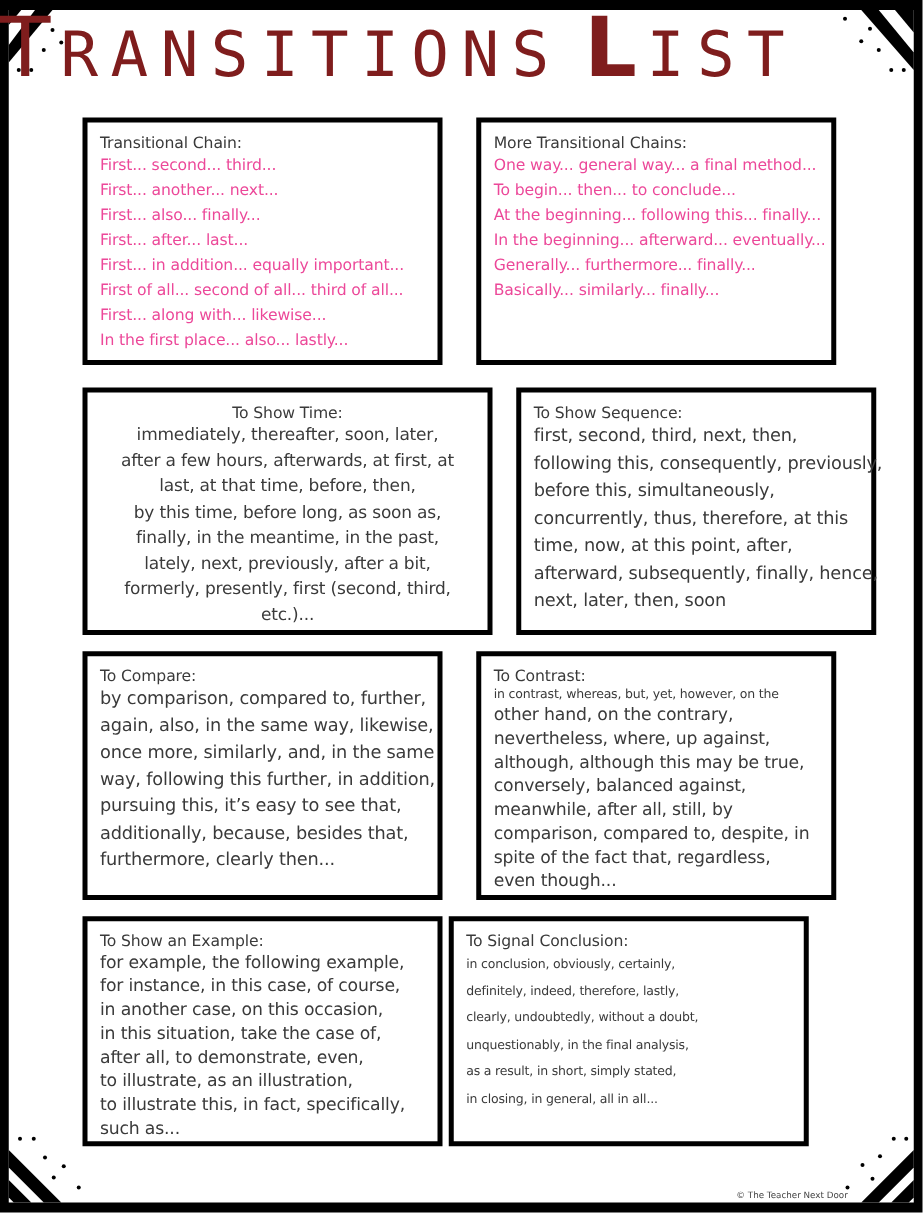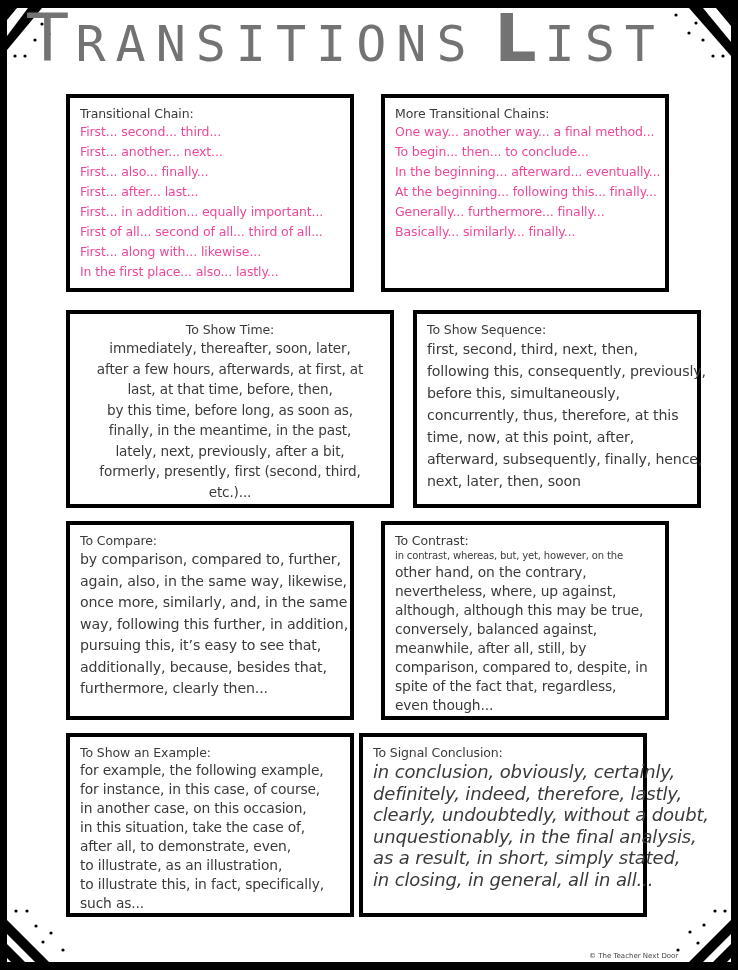--- a/index.html
+++ b/index.html
@@ -34,23 +34,23 @@
     .corner-tl { left: 0; top: 0; }
     .corner-tr { right: 0; top: 0; }
     .corner-bl { left: 0; bottom: 0; }
     .corner-br { right: 0; bottom: 0; }
 
     .page-title {
       position: absolute;
       left: 0;
       top: 6px;
       width: 692px;
-      text-align: center;
+      text-align: left;
       font-family: "DejaVu Sans Mono", monospace;
-      color: #737373;
+      color: #7f1d1d;
       font-weight: normal;
       letter-spacing: 8px;
       white-space: nowrap;
       line-height: 1;
     }
     .title-word { display: inline-block; }
     .title-cap {
       font-size: 66px;
       font-family: "DejaVu Sans", sans-serif;
       letter-spacing: 8px;
@@ -191,24 +191,24 @@
     <div class="line">First... in addition... equally important...</div>
     <div class="line">First of all... second of all... third of all...</div>
     <div class="line">First... along with... likewise...</div>
     <div class="line">In the first place... also... lastly...</div>
   </div>
 </section>
 
 <section class="box" id="box-more-chains">
   <div class="box-heading">More Transitional Chains:</div>
   <div class="box-lines">
-    <div class="line">One way... another way... a final method...</div>
+    <div class="line">One way... general way... a final method...</div>
     <div class="line">To begin... then... to conclude...</div>
+    <div class="line">At the beginning... following this... finally...</div>
     <div class="line">In the beginning... afterward... eventually...</div>
-    <div class="line">At the beginning... following this... finally...</div>
     <div class="line">Generally... furthermore... finally...</div>
     <div class="line">Basically... similarly... finally...</div>
   </div>
 </section>
 
 <section class="box" id="box-show-time">
   <div class="box-heading">To Show Time:</div>
   <div class="box-body">
     <span class="bl">immediately, thereafter, soon, later,</span>
     <span class="bl">after a few hours, afterwards, at first, at</span>
@@ -271,21 +271,21 @@
     <span class="bl">in this situation, take the case of,</span>
     <span class="bl">after all, to demonstrate, even,</span>
     <span class="bl">to illustrate, as an illustration,</span>
     <span class="bl">to illustrate this, in fact, specifically,</span>
     <span class="bl">such as...</span>
   </div>
 </section>
 
 <section class="box" id="box-conclusion">
   <div class="box-heading">To Signal Conclusion:</div>
-  <div class="box-body" style="font-size:18px; line-height:21.5px;font-style:italic;">
+  <div class="box-body" style="font-size:10px; line-height:21.5px;">
     <span class="bl">in conclusion, obviously, certainly,</span>
     <span class="bl">definitely, indeed, therefore, lastly,</span>
     <span class="bl">clearly, undoubtedly, without a doubt,</span>
     <span class="bl">unquestionably, in the final analysis,</span>
     <span class="bl">as a result, in short, simply stated,</span>
     <span class="bl">in closing, in general, all in all...</span>
   </div>
 </section>
 
 <div class="footer-credit">© The Teacher Next Door</div>

